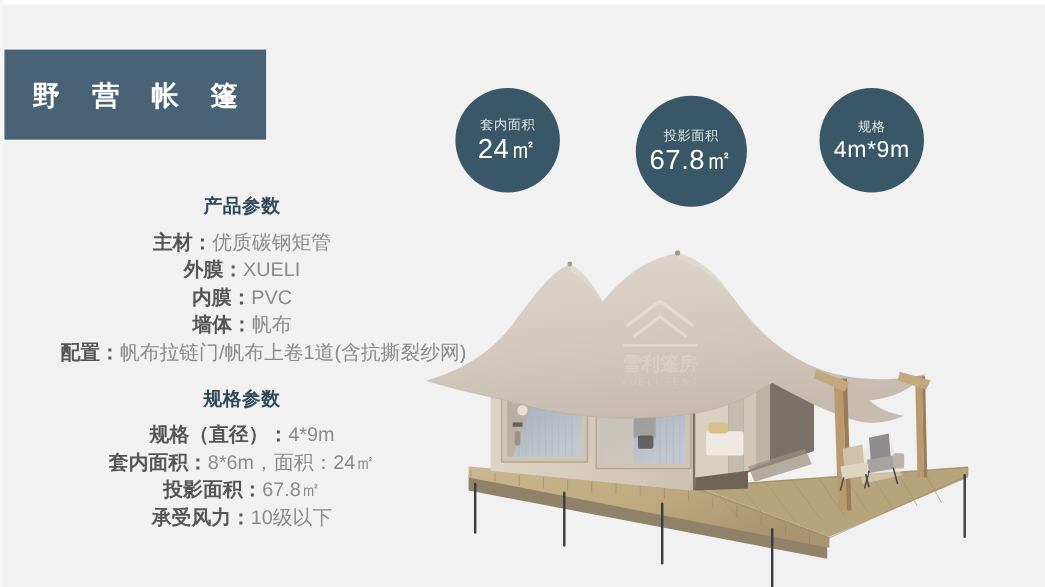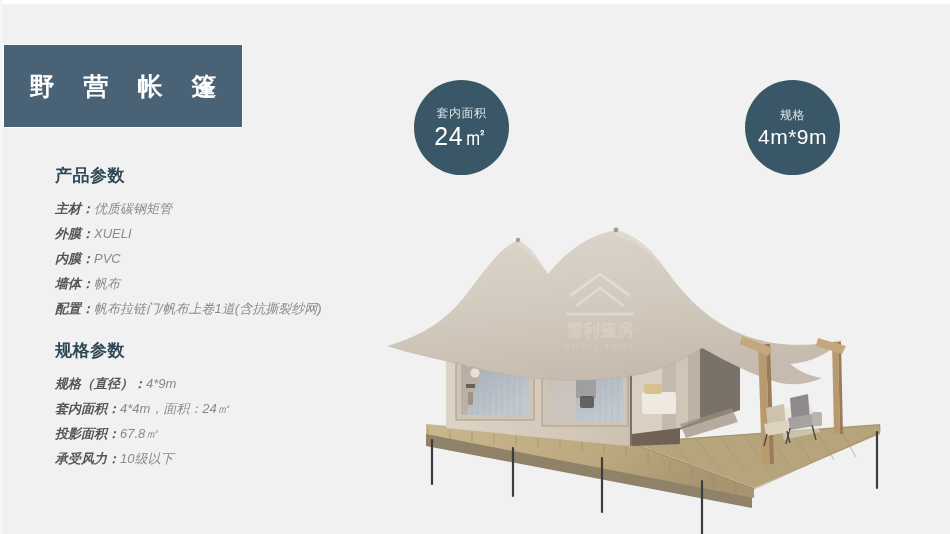--- a/index.html
+++ b/index.html
@@ -54,38 +54,38 @@
     font-weight: bold;
     letter-spacing: 11px;
     text-indent: 11px;
     white-space: nowrap;
   }
 
   
   .spec-col {
     position: absolute;
     left: 55px;
-    top: 164px;
+    top: 176px;
     width: 330px;
     z-index: 20;
+    text-align: center;
   }
   .spec-block { margin-bottom: 18px; }
   .spec-heading {
     font-size: 17px;
     font-weight: bold;
     color: #2f4858;
     margin: 0 0 9px 0;
     letter-spacing: 0.5px;
   }
   .spec-row {
-    font-size: 13px;
+    font-size: 18px;
     line-height: 25px;
     color: #7a7a7a;
     white-space: nowrap;
-    font-style: italic;
   }
   .spec-label {
     font-weight: bold;
     color: #555555;
   }
   .spec-value { color: #8a8a8a; }
 
   
   .circle {
     position: absolute;
@@ -136,40 +136,44 @@
   <div class="edge-left"></div>
 
   <div class="title-banner">
     <div class="title-text">野 营 帐 篷</div>
   </div>
 
   <div class="circle" id="circle-1">
     <div class="c-label">套内面积</div>
     <div class="c-value"><span>24</span><span>㎡</span></div>
   </div>
+  <div class="circle" id="circle-2">
+    <div class="c-label">投影面积</div>
+    <div class="c-value"><span>67.8</span><span>㎡</span></div>
+  </div>
   <div class="circle" id="circle-3">
     <div class="c-label">规格</div>
     <div class="c-value"><span>4m*9m</span><span></span></div>
   </div>
 
   <div class="spec-col">
 
     <div class="spec-block">
       <div class="spec-heading">产品参数</div>
       <div class="spec-row"><span class="spec-label">主材：</span><span class="spec-value">优质碳钢矩管</span></div>
       <div class="spec-row"><span class="spec-label">外膜：</span><span class="spec-value">XUELI</span></div>
       <div class="spec-row"><span class="spec-label">内膜：</span><span class="spec-value">PVC</span></div>
       <div class="spec-row"><span class="spec-label">墙体：</span><span class="spec-value">帆布</span></div>
       <div class="spec-row"><span class="spec-label">配置：</span><span class="spec-value">帆布拉链门/帆布上卷1道(含抗撕裂纱网)</span></div>
     </div>
 
     <div class="spec-block">
       <div class="spec-heading">规格参数</div>
       <div class="spec-row"><span class="spec-label">规格（直径）：</span><span class="spec-value">4*9m</span></div>
-      <div class="spec-row"><span class="spec-label">套内面积：</span><span class="spec-value">4*4m，面积：24㎡</span></div>
+      <div class="spec-row"><span class="spec-label">套内面积：</span><span class="spec-value">8*6m，面积：24㎡</span></div>
       <div class="spec-row"><span class="spec-label">投影面积：</span><span class="spec-value">67.8㎡</span></div>
       <div class="spec-row"><span class="spec-label">承受风力：</span><span class="spec-value">10级以下</span></div>
     </div>
 
   </div>
 
   <div class="tent-art">
     <svg viewBox="0 0 570 338" xmlns="http://www.w3.org/2000/svg">
       <defs>
         <linearGradient id="canopyGrad" x1="0" y1="0" x2="0.3" y2="1">

